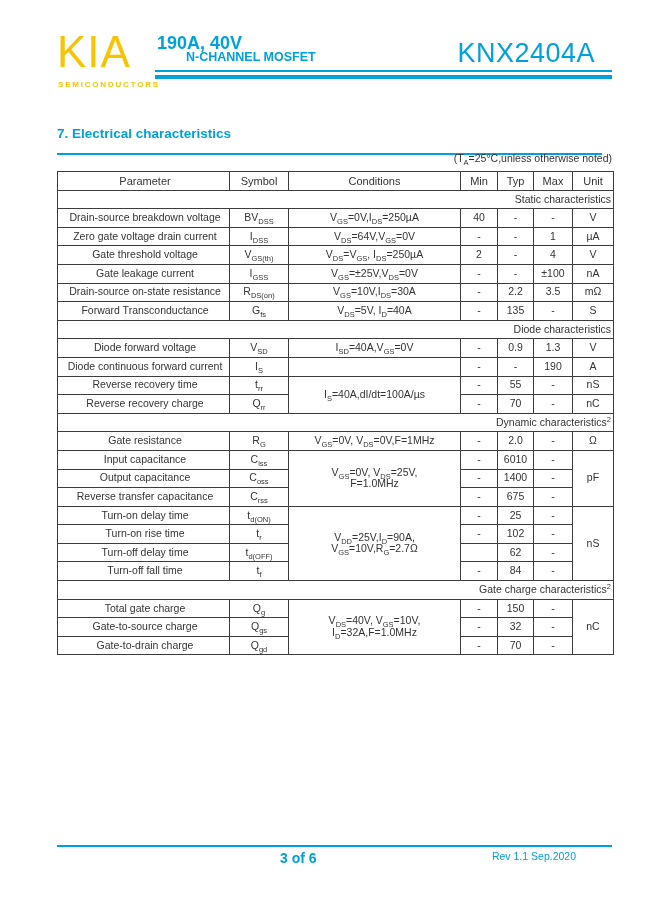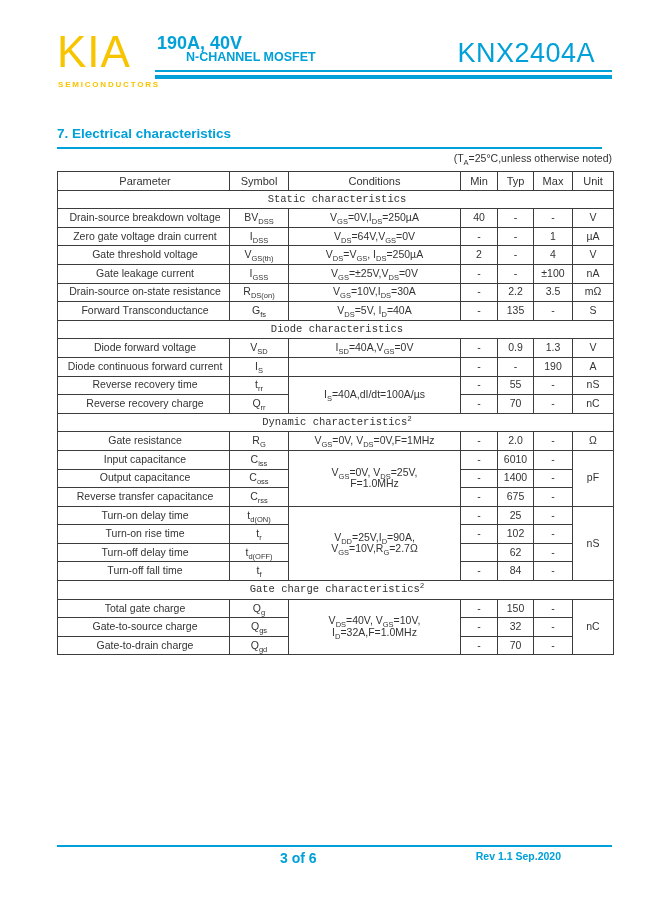--- a/index.html
+++ b/index.html
@@ -38,21 +38,21 @@
     position:absolute;right:54px;top:38px;
     font-size:27px;color:var(--accent);letter-spacing:0.5px;
   }
   .hdr-line-thin{position:absolute;left:155px;right:37px;top:70px;height:2px;background:var(--accent);}
   .hdr-line-thick{position:absolute;left:155px;right:37px;top:75px;height:4px;background:var(--accent);}
 
   
   .section-title{
     position:absolute;left:57px;top:126px;width:545px;
     font-size:13.5px;font-weight:bold;color:var(--accent);
-    padding-bottom:6px;border-bottom:2px solid var(--accent);
+    padding-bottom:12px;border-bottom:2px solid var(--accent);
   }
 
   
   .table-note{
     position:absolute;top:152px;right:37px;
     font-size:10.5px;color:var(--ink);
   }
 
   
   table.char-table{
@@ -61,30 +61,30 @@
     font-size:10.5px;color:var(--ink);
   }
   .char-table th,.char-table td{
     border:1px solid var(--border);
     height:17.6px;padding:0 2px;
     text-align:center;vertical-align:middle;line-height:1.12;
     font-weight:normal;overflow:hidden;
   }
   .char-table th{font-size:11px;}
   .char-table th.left,.char-table td.left{text-align:center;padding-left:5px;}
-  .char-table td.section-cell{text-align:center;padding-left:5px;font-family:Liberation Mono, monospace;}
+  .char-table td.section-cell{text-align:right;padding-left:5px;}
   .char-table td.cond{white-space:pre-line;}
   .char-table sub{font-size:7.5px;line-height:0;}
   .char-table sup,.section-sup{font-size:7.5px;line-height:0;}
   .table-note sub{font-size:7.5px;line-height:0;}
 
   
   .footer-line{position:absolute;left:57px;right:37px;top:845px;height:2px;background:var(--accent);}
   .footer-page{position:absolute;left:280px;top:850px;font-size:14px;font-weight:bold;color:var(--accent);text-align:right;}
-  .footer-rev{position:absolute;right:88px;top:850px;font-size:10.5px;font-weight:bold;color:var(--accent);}
+  .footer-rev{position:absolute;right:73px;top:850px;font-size:10.5px;font-weight:normal;color:var(--accent);}
 </style>
 </head>
 <body>
 
 <div class="page">
 
   <div class="logo-kia">KIA</div>
   <div class="logo-sub">SEMICONDUCTORS</div>
   <div class="hdr-rating">190A, 40V</div>
   <div class="hdr-type">N-CHANNEL MOSFET</div>

